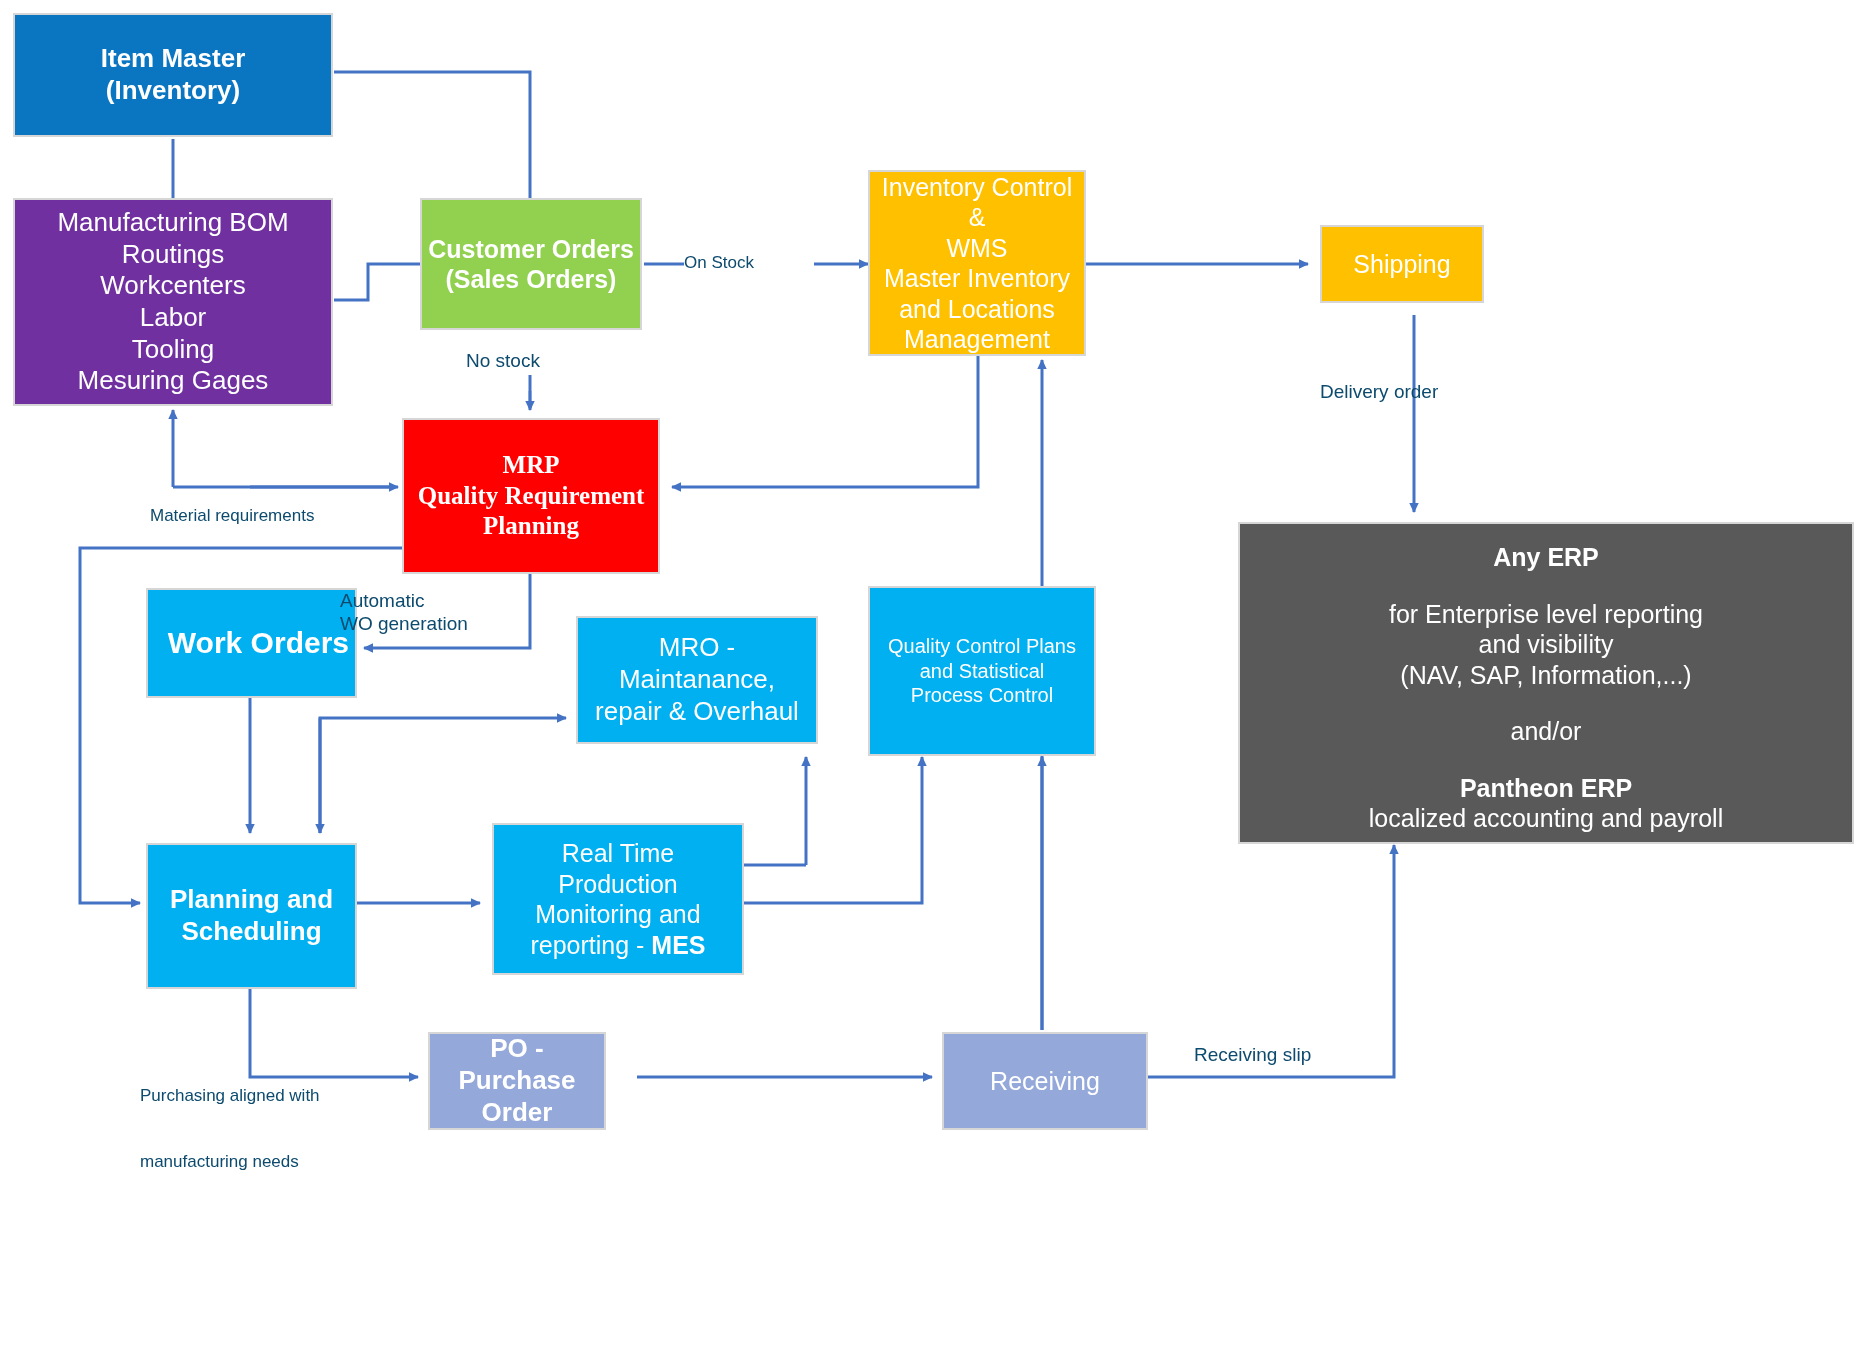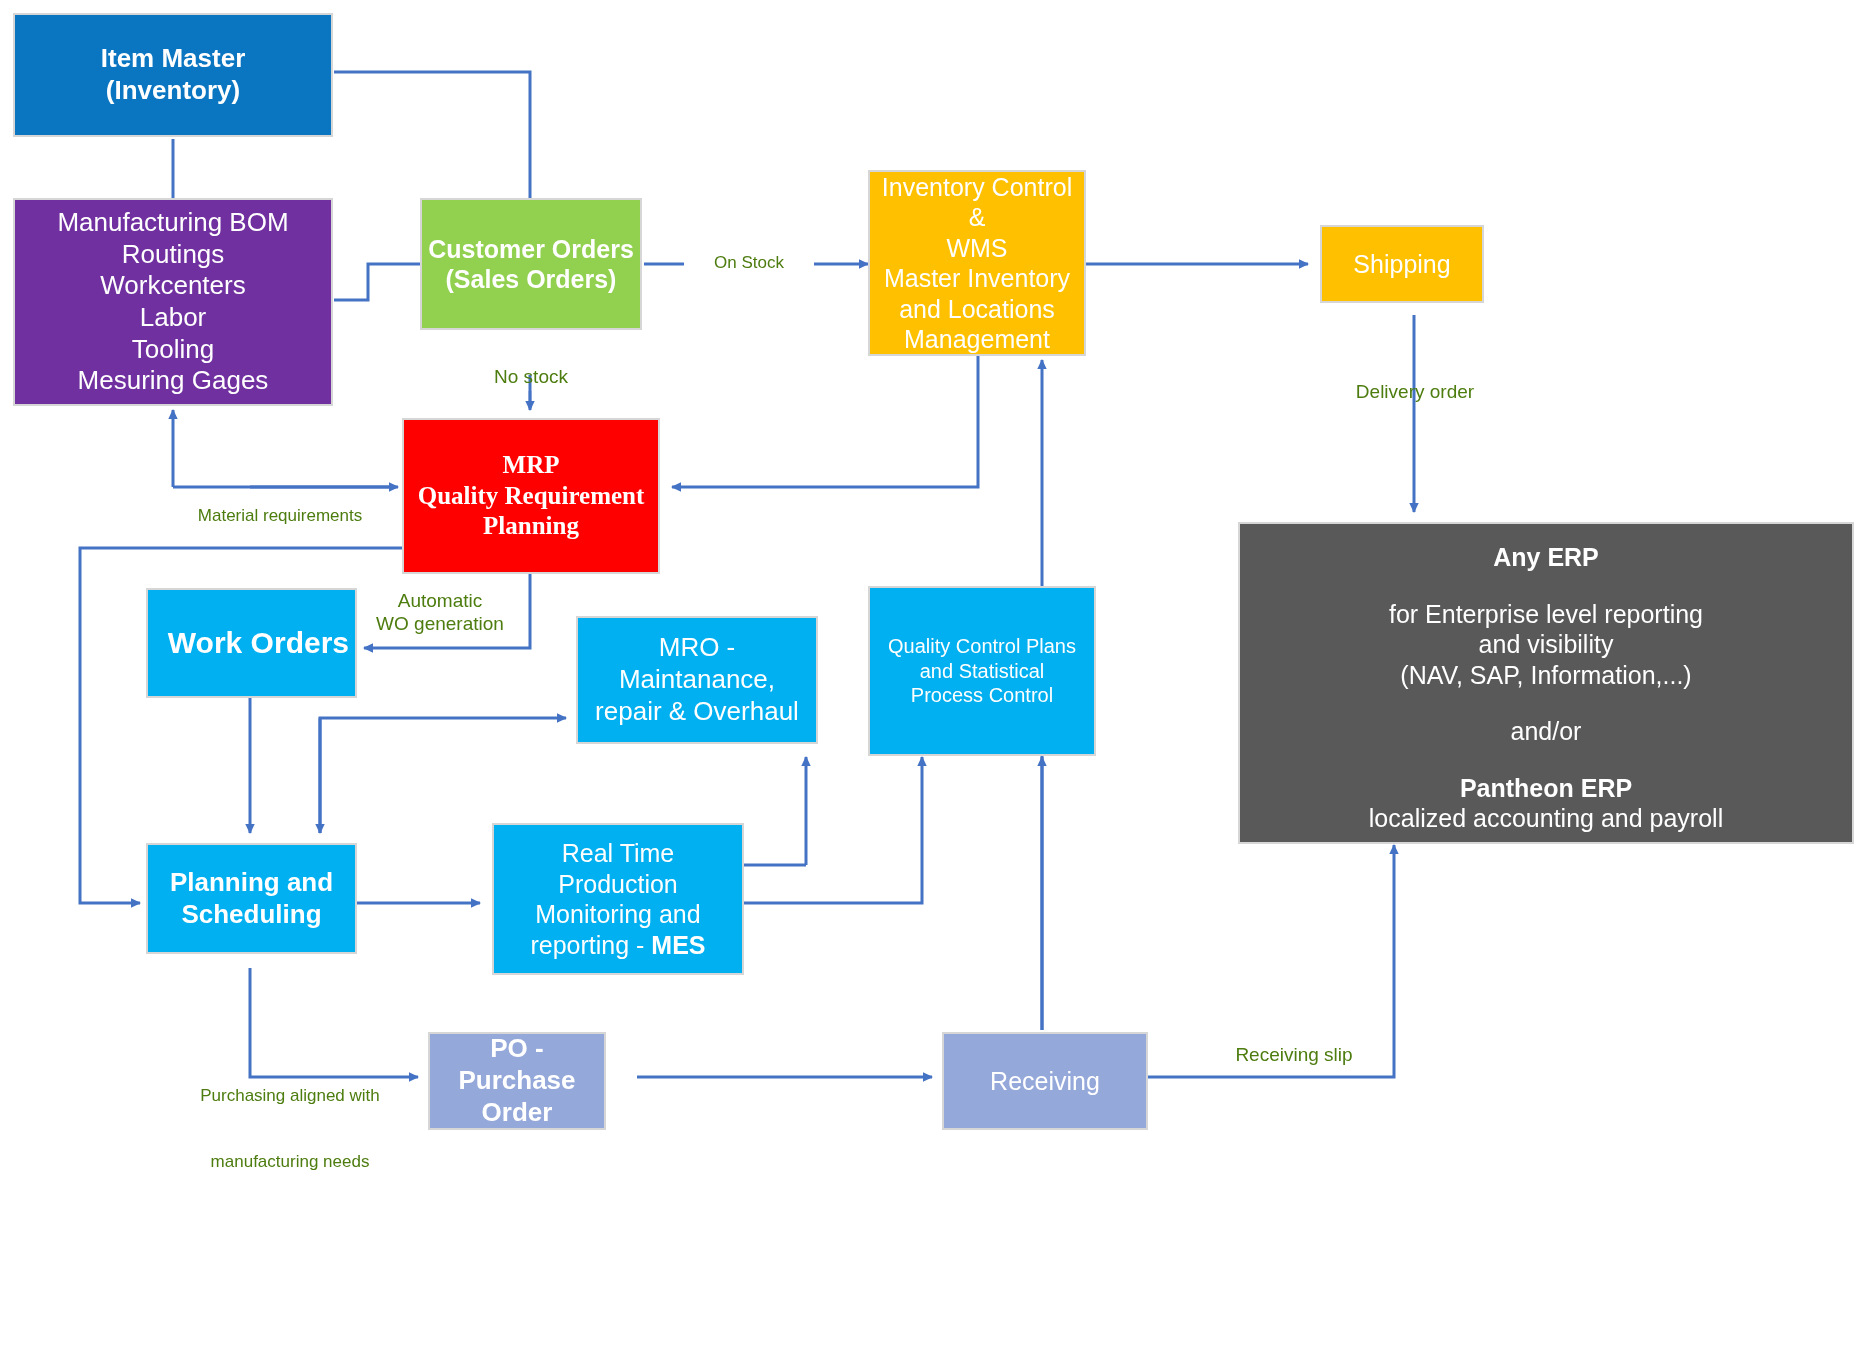--- a/index.html
+++ b/index.html
@@ -32,23 +32,23 @@
     color: #ffffff;
     border: 2px solid #d6d6d6;
     line-height: 1.22;
     padding: 0 6px;
     z-index: 2;
   }
   .node .txt { width: 100%; }
   .b   { font-weight: bold; }
   .elabel {
     position: absolute;
-    color: #4d7c0f;
+    color: #0c4a6e;
     font-size: 19px;
-    text-align: center;
+    text-align: left;
     white-space: pre;
     line-height: 1.25;
     z-index: 3;
     background: transparent;
   }
   .elabel.sm { font-size: 17px; }
 </style>
 </head>
 <body>
 
@@ -186,21 +186,21 @@
   </div>
 
   <div class="node" style="left:868px; top:586px; width:228px; height:170px; background:#00b0f0; font-size:20px;">
     <div class="txt">
       <div>Quality Control Plans</div>
       <div>and Statistical</div>
       <div>Process Control</div>
     </div>
   </div>
 
-  <div class="node" style="left:146px; top:843px; width:211px; height:111px; background:#00b0f0; font-size:26px; font-weight:bold;">
+  <div class="node" style="left:146px; top:843px; width:211px; height:146px; background:#00b0f0; font-size:26px; font-weight:bold;">
     <div class="txt">
       <div>Planning and</div>
       <div>Scheduling</div>
     </div>
   </div>
 
   <div class="node" style="left:492px; top:823px; width:252px; height:152px; background:#00b0f0; font-size:25px;">
     <div class="txt">
       <div>Real Time Production</div>
       <div>Monitoring and</div>
@@ -216,21 +216,21 @@
       <div>Order</div>
     </div>
   </div>
 
   <div class="node" style="left:942px; top:1032px; width:206px; height:98px; background:#95a8da; font-size:25px;">
     <div class="txt">Receiving</div>
   </div>
 
   <div class="elabel sm" style="left:684px; top:252px; width:130px; background:#ffffff;">On Stock</div>
 
-  <div class="elabel" style="left:466px; top:349px; width:130px;margin-top:16px;">No stock</div>
+  <div class="elabel" style="left:466px; top:349px; width:130px;">No stock</div>
 
   <div class="elabel" style="left:1320px; top:380px; width:190px;">Delivery order</div>
 
   <div class="elabel sm" style="left:150px; top:505px; width:260px;">Material requirements</div>
 
   <div class="elabel" style="left:340px; top:589px; width:200px;">Automatic</div>
   <div class="elabel" style="left:340px; top:612px; width:200px;">WO generation</div>
 
   <div class="elabel sm" style="left:140px; top:1085px; width:300px;">Purchasing aligned with</div>
   <div class="elabel sm" style="left:140px; top:1107px; width:300px;margin-top:44px;">manufacturing needs</div>

